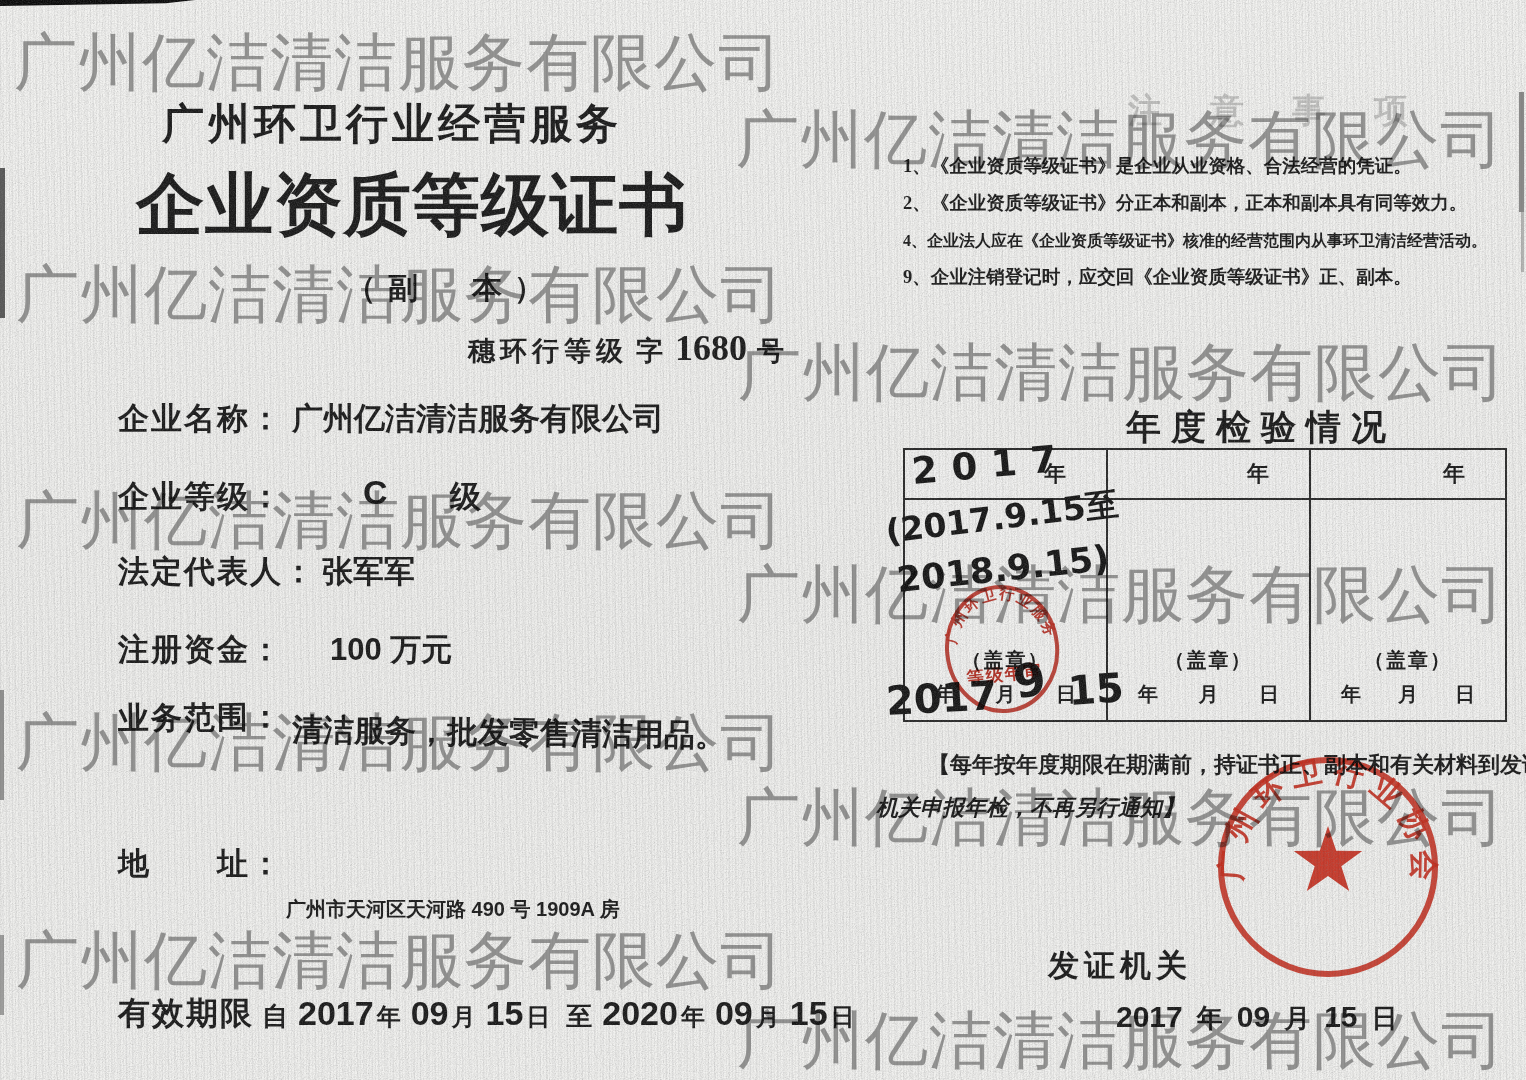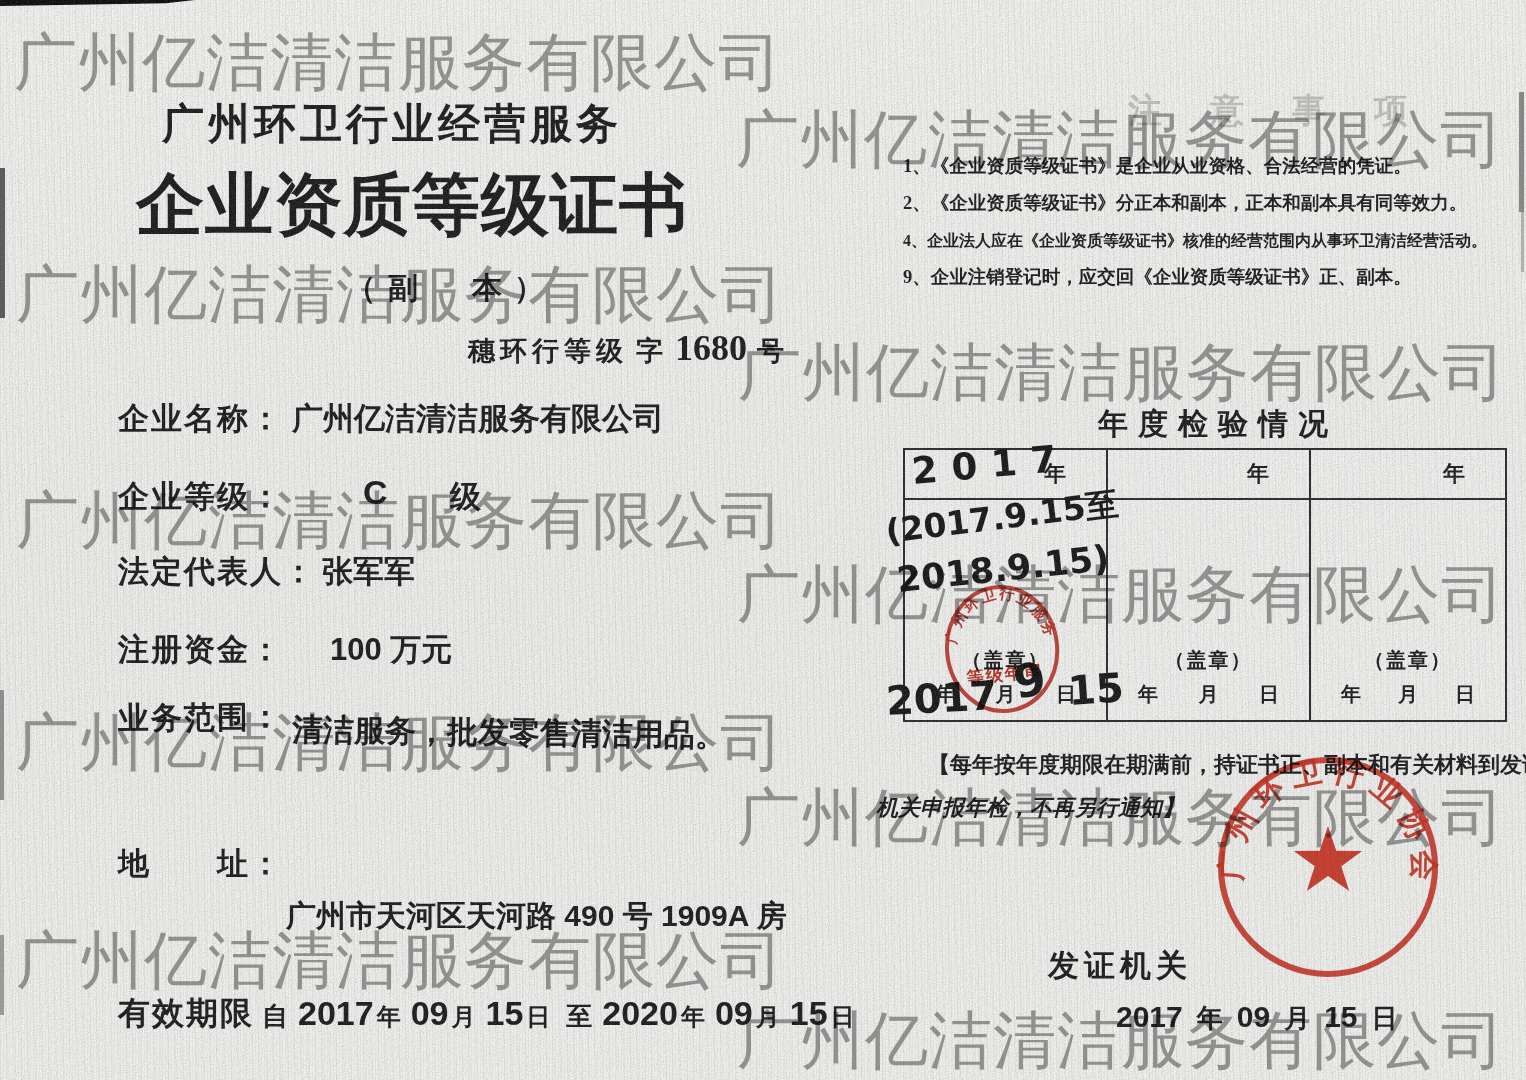--- a/index.html
+++ b/index.html
@@ -33,21 +33,21 @@
   .validity .unit{font-size:24px;font-weight:600;margin:0 10px 0 3px;}
   .validity .word{font-size:26px;font-weight:600;margin-right:10px;}
   
   .notes-heading{z-index:2;font-family:"Liberation Serif",serif;font-weight:700;
       font-size:34px;letter-spacing:48px;opacity:.22;white-space:nowrap;}
   .notes{z-index:3;}
   .note{font-family:"Liberation Serif",serif;font-weight:700;font-size:18.5px;
       line-height:37px;white-space:nowrap;}
   .note.n4{font-size:16px;}
   .annual-title{z-index:3;font-family:Liberation Serif, serif;font-weight:700;
-      font-size:30px;letter-spacing:10px;white-space:nowrap;}
+      font-size:35px;letter-spacing:10px;white-space:nowrap;margin-left:28px;}
   .vtable{z-index:3;left:903px;top:448px;width:604px;height:274px;
       border:2.5px solid #2a2a2a;box-sizing:border-box;display:grid;
       grid-template-columns:201px 203px 1fr;grid-template-rows:50px 1fr;
       background:rgba(255,255,255,.12);}
   .vcell{position:relative;box-sizing:border-box;font-family:"Liberation Serif",serif;}
   .vcell.bl{border-left:2px solid #2a2a2a;}
   .vcell.hd{border-bottom:2px solid #2a2a2a;display:flex;align-items:center;
       justify-content:flex-end;padding-right:40px;font-size:22px;font-weight:600;}
   .seal-label{position:absolute;bottom:46px;left:0;right:0;text-align:center;
       font-size:20px;letter-spacing:2px;font-weight:600;}
@@ -89,21 +89,21 @@
   <div class="abs flabel" style="left:118px;top:551px;">法定代表人：</div>
   <div class="abs fvalue" style="left:322px;top:551px;">张军军</div>
 
   <div class="abs flabel" style="left:118px;top:629px;">注册资金：</div>
   <div class="abs fvalue" style="left:330px;top:629px;">100 万元</div>
 
   <div class="abs flabel" style="left:118px;top:697px;transform:rotate(-0.6deg);">业务范围：</div>
   <div class="abs fvalue" style="left:292px;top:712px;transform:rotate(0.8deg);">清洁服务，批发零售清洁用品。</div>
 
   <div class="abs flabel" style="left:118px;top:843px;">地　　址：</div>
-  <div class="abs fvalue" style="left:286px;top:896px;font-size:30px;">广州市天河区天河路 490 号 1909A 房</div>
+  <div class="abs fvalue" style="left:286px;top:896px;font-size:20px;">广州市天河区天河路 490 号 1909A 房</div>
 
   <div class="abs flabel" style="left:118px;top:992px;font-size:32px;">有效期限</div>
   <div class="abs validity" style="left:262px;top:994px;">
     <span class="word">自</span>
     <span class="num">2017</span>
     <span class="unit">年</span>
     <span class="num">09</span>
     <span class="unit">月</span>
     <span class="num">15</span>
     <span class="unit">日</span>

